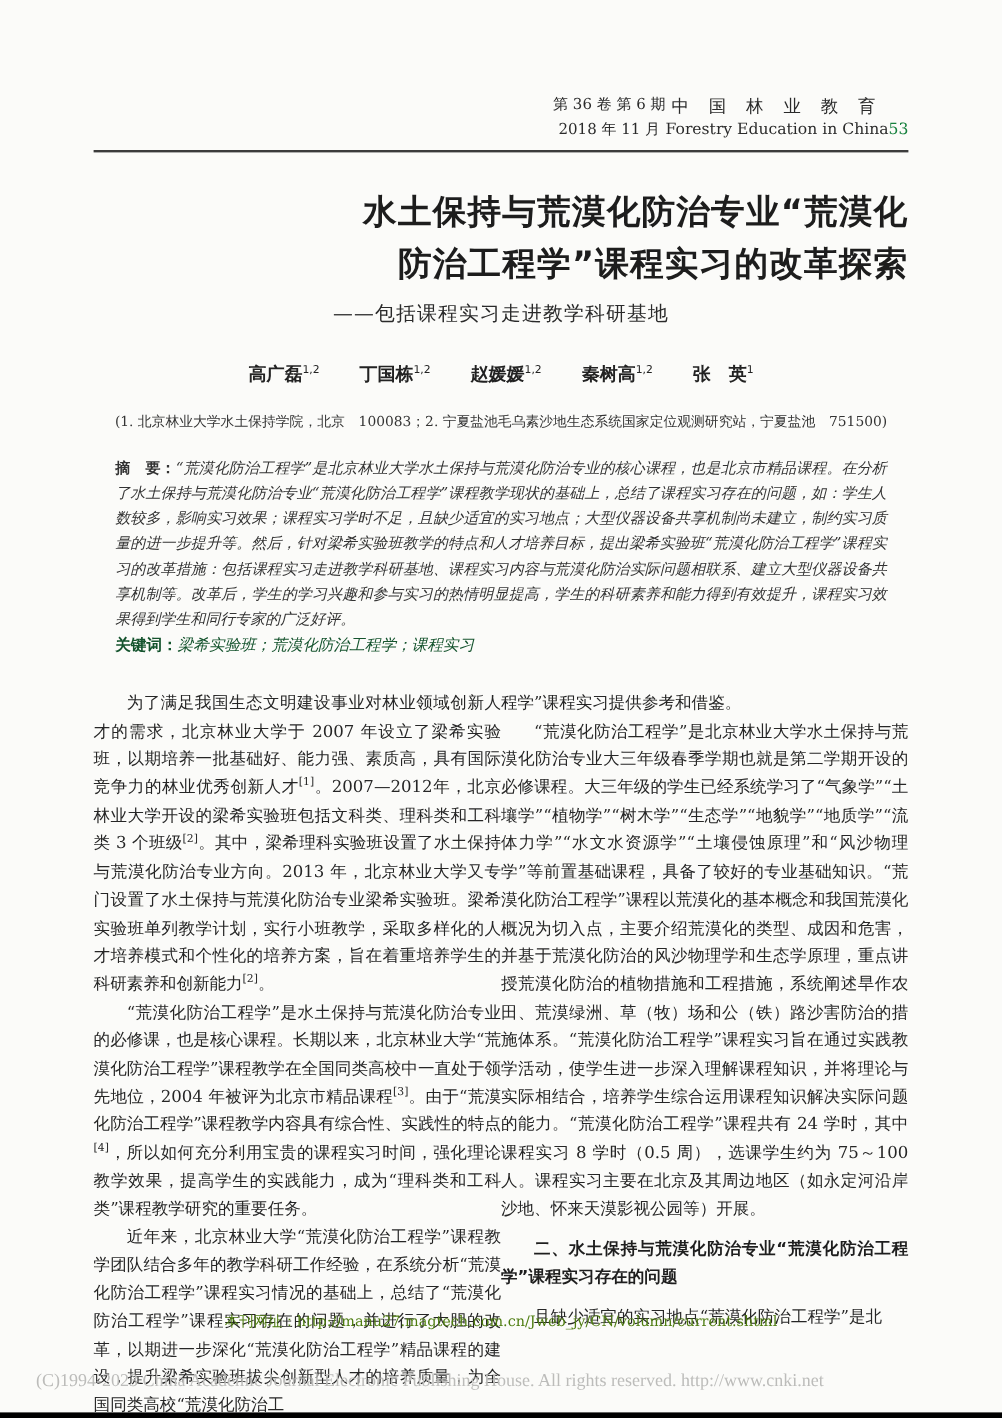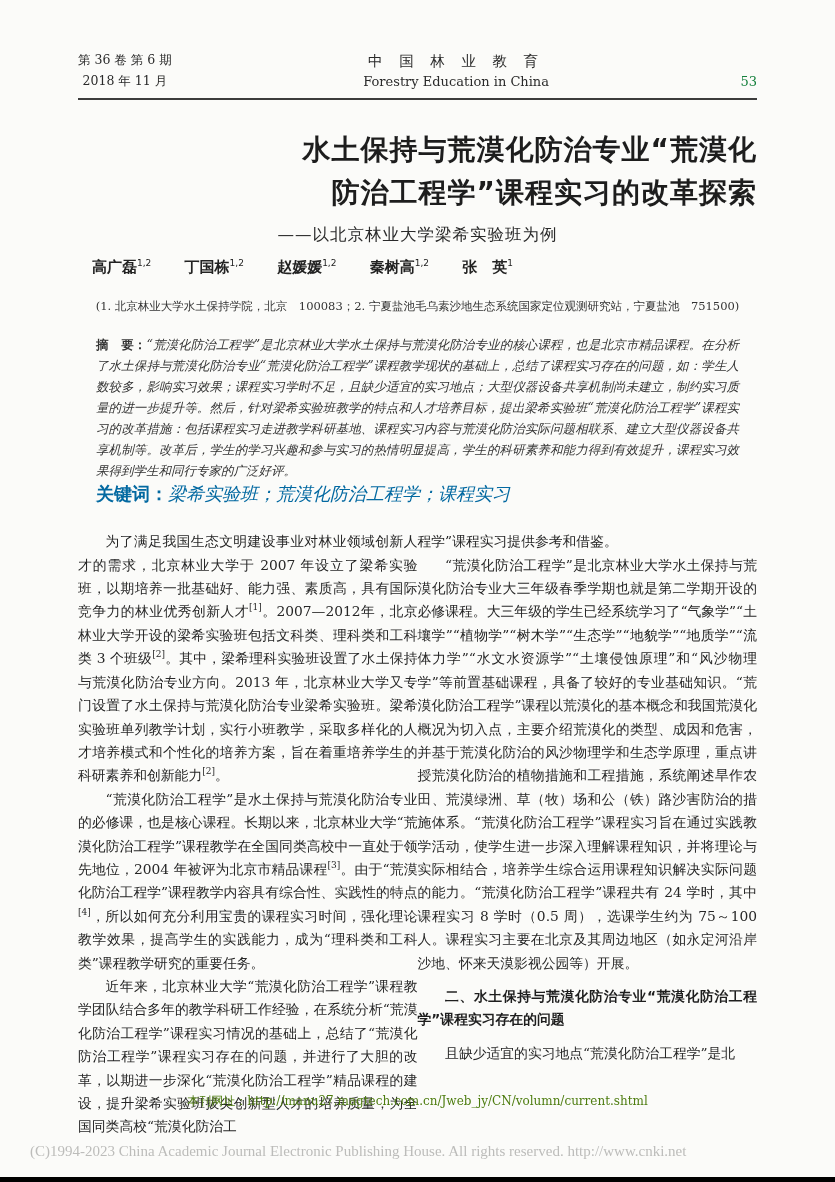--- a/index.html
+++ b/index.html
@@ -8,22 +8,22 @@
     background:#fbfbf9;
     position:relative;
     font-family:"DejaVu Serif","Liberation Serif",serif;
     color:#2a2a2a;
     overflow:hidden;
   }
   .page { padding:0 78px; }
 
   
   .journal-header {
-    display:flex; justify-content:space-between; align-items:center;
-    padding-top:50px;
+    display:flex; justify-content:flex-end; align-items:center;
+    padding-top:77px;
   }
   .jh-left { font-size:12.5px; line-height:1.65; text-align:center; white-space:nowrap; }
   .jh-center { text-align:center; }
   .jh-center .cn { font-size:14.5px; letter-spacing:6px; font-weight:500; }
   .jh-center .en { font-size:13px; margin-top:3px; }
   .jh-right { font-size:13px; color:#15803d; align-self:flex-end; padding-bottom:2px; }
   .header-rule { border-bottom:2.5px solid #3c3c3c; margin-top:7px; }
 
   
   .title {
@@ -39,22 +39,22 @@
   .subtitle {
     text-align:center;
     font-size:16.5px;
     margin-top:10px;
     color:#2a2a2a;
     letter-spacing:1px;
   }
 
   
   .authors {
-    text-align:left;
-    margin-top:12px;
+    text-align:center;
+    margin-top:30px;
     font-family:"DejaVu Sans","Liberation Sans",sans-serif;
     font-weight:700;
     font-size:15px;
     color:#222;
   }
   .authors .author { margin:0 14px; white-space:nowrap; }
   .sup, .ref {
     font-size:9px;
     vertical-align:super;
     line-height:0;
@@ -74,21 +74,21 @@
     line-height:21px;
     text-align:justify;
     font-style:italic;
     color:#333;
   }
   .abstract .lbl {
     font-style:normal;
     font-weight:700;
     font-family:"DejaVu Sans","Liberation Sans",sans-serif;
   }
-  .keywords { margin:2px 18px 0 18px; font-size:18px; line-height:21px; font-style:italic; color:#0369a1; }
+  .keywords { margin:2px 18px 0 18px; font-size:13px; line-height:21px; font-style:italic; color:#14532d; }
 
   
   .body-cols {
     display:flex;
     margin-top:26px;
     font-size:13.8px;
     line-height:23.4px;
     text-align:justify;
     color:#262626;
   }
@@ -145,21 +145,21 @@
       <div class="en">Forestry Education in China</div>
     </div>
     <div class="jh-right">53</div>
   </div>
   <div class="header-rule"></div>
 
   <div class="title">
     <div>水土保持与荒漠化防治专业“荒漠化</div>
     <div>防治工程学”课程实习的改革探索</div>
   </div>
-  <div class="subtitle">——以北京林业大学梁希实验班为例</div>
+  <div class="subtitle">——包括课程实习走进教学科研基地</div>
 
   <div class="authors">
     <span class="author"><span>高广磊</span><span class="sup">1,2</span></span>
     <span class="author"><span>丁国栋</span><span class="sup">1,2</span></span>
     <span class="author"><span>赵媛媛</span><span class="sup">1,2</span></span>
     <span class="author"><span>秦树高</span><span class="sup">1,2</span></span>
     <span class="author"><span>张　英</span><span class="sup">1</span></span>
   </div>
   <div class="affiliation">(1. 北京林业大学水土保持学院，北京　100083；2. 宁夏盐池毛乌素沙地生态系统国家定位观测研究站，宁夏盐池　751500)</div>
 

